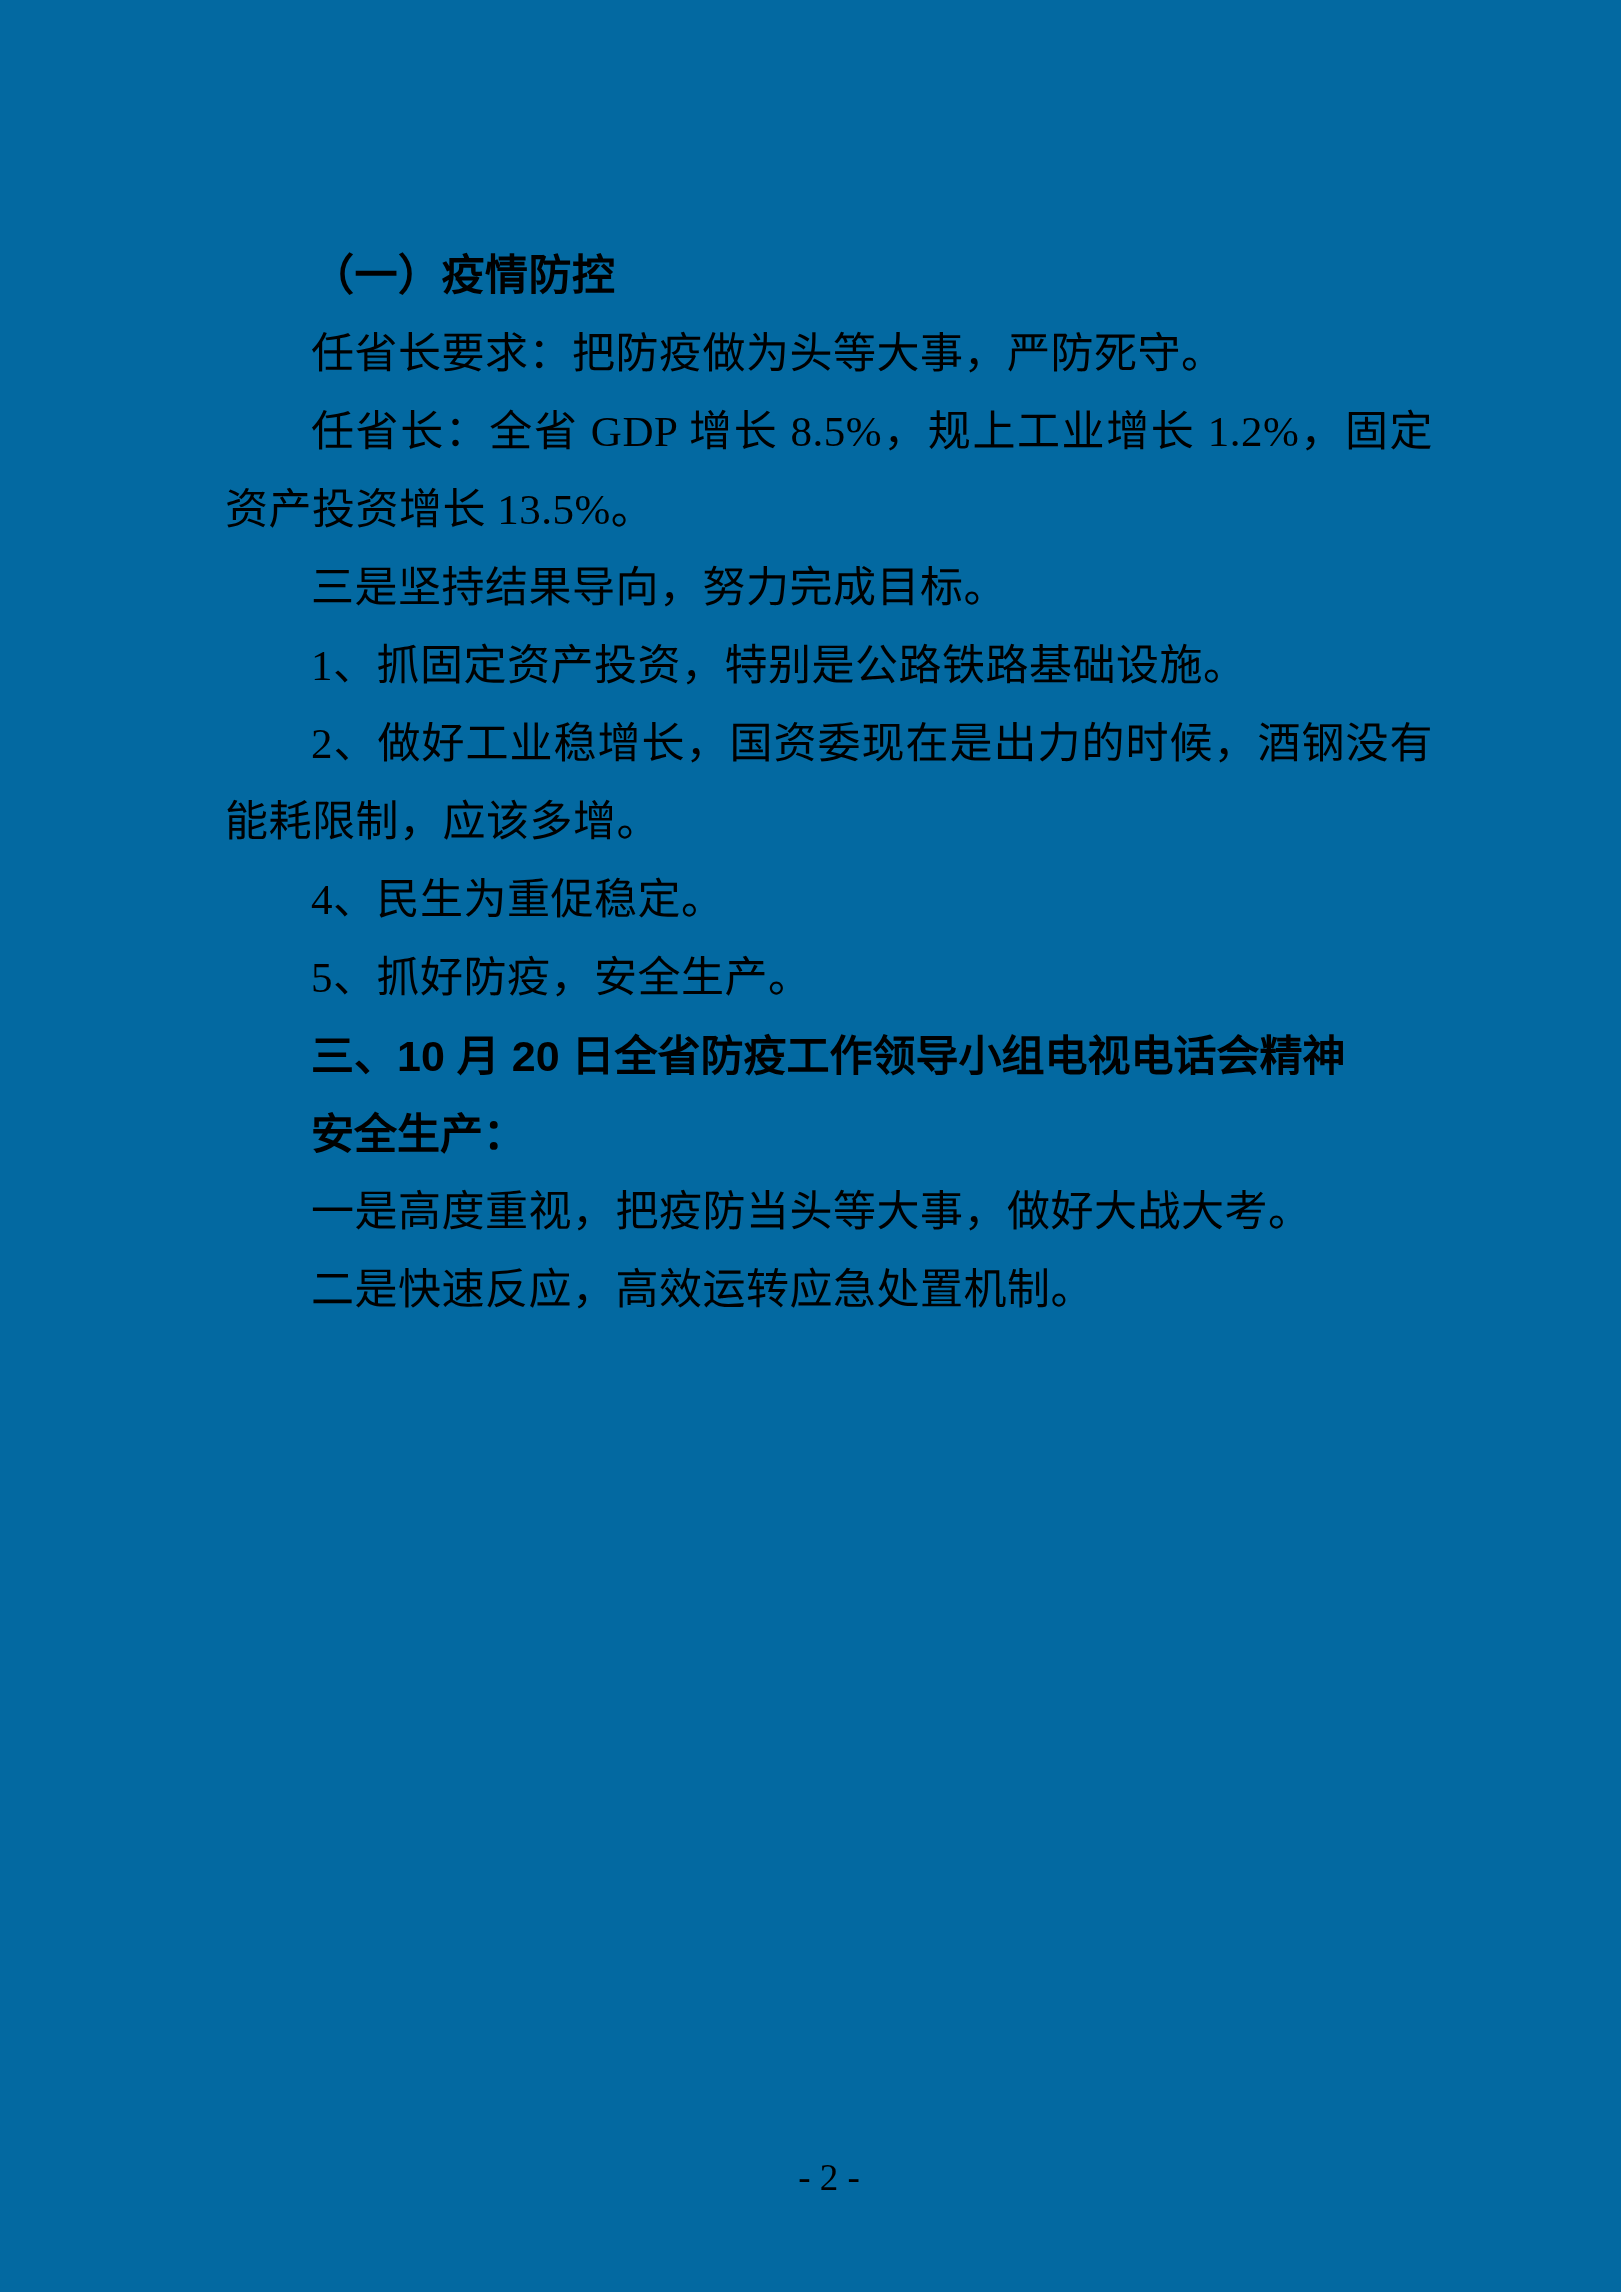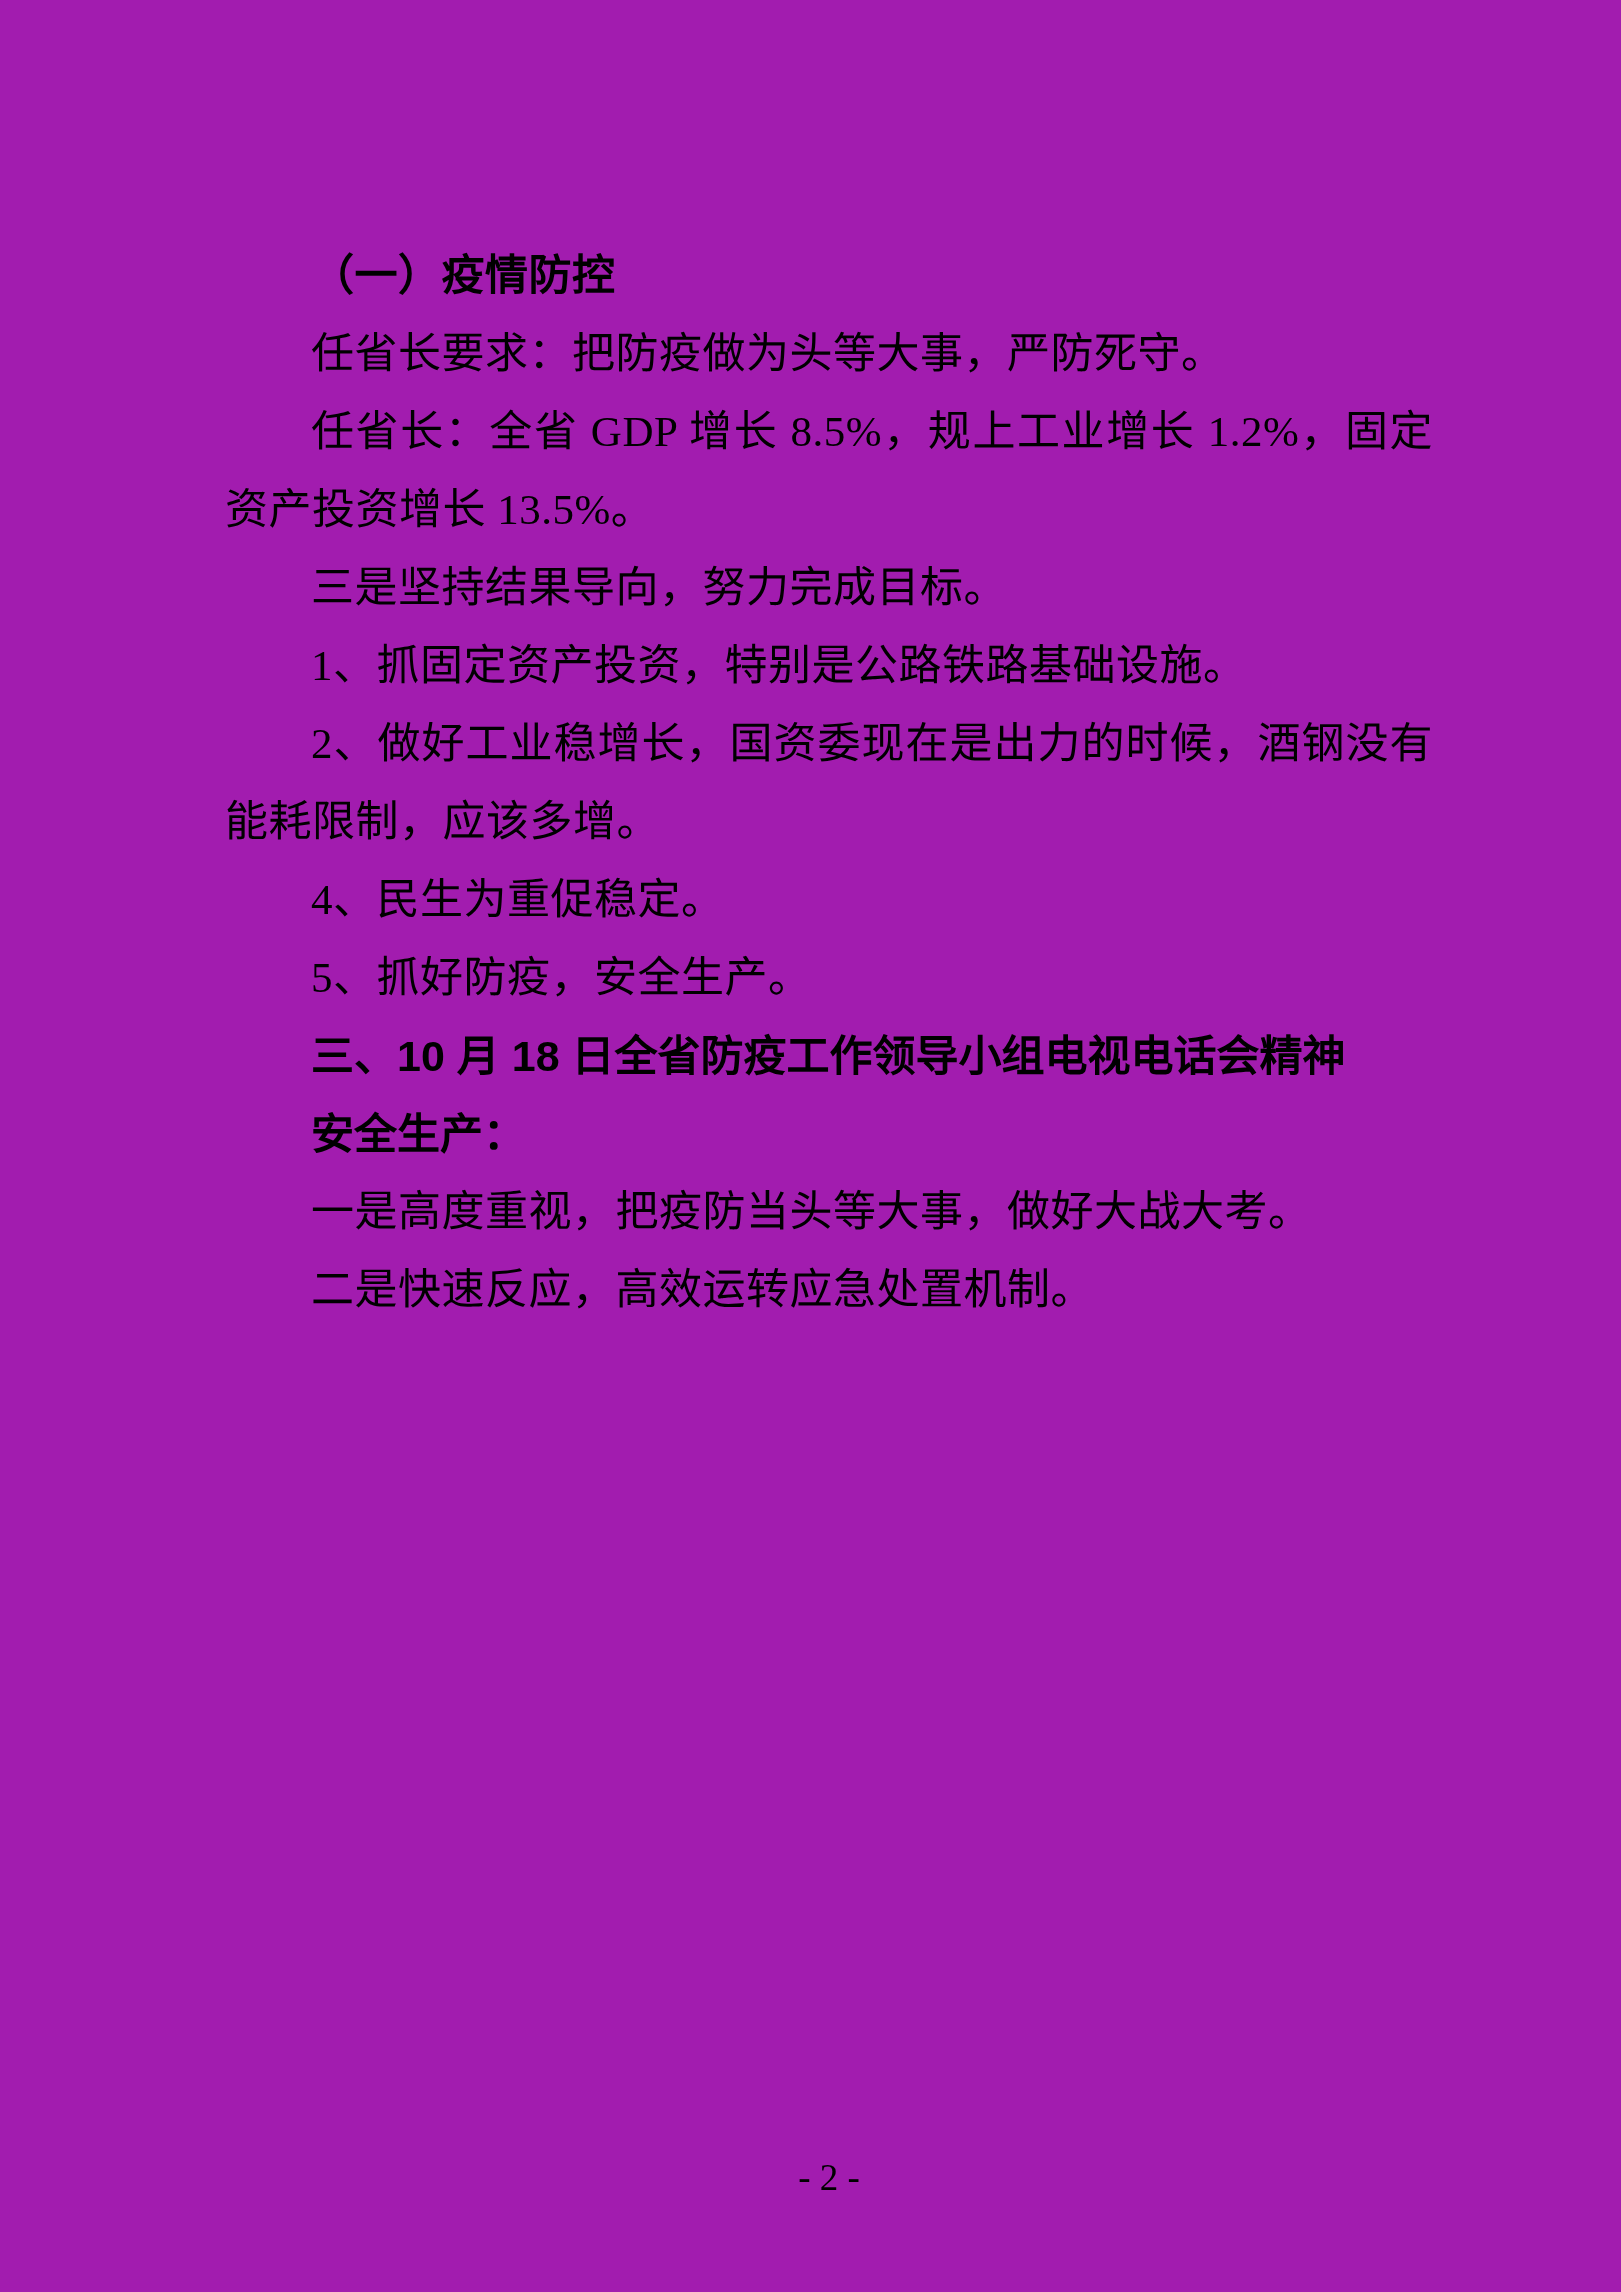--- a/index.html
+++ b/index.html
@@ -5,21 +5,21 @@
   html, body {
     margin: 0;
     padding: 0;
     background: #ffffff;
   }
   .page {
     position: relative;
     width: 1621px;
     height: 2293px;
     margin: 0 auto;
-    background: #a21caf;
+    background: #0369a1;
     color: #000000;
     font-family: "Liberation Serif", "DejaVu Serif", serif;
     overflow: hidden;
   }
   .content {
     position: absolute;
     left: 225px;
     top: 237px;
     width: 1208px;
   }
@@ -59,20 +59,20 @@
 <div class="page">
   <div class="content">
     <p class="h-song">（一）疫情防控</p>
     <p>任省长要求：把防疫做为头等大事，严防死守。</p>
     <p>任省长：全省 GDP 增长 8.5%，规上工业增长 1.2%，固定资产投资增长 13.5%。</p>
     <p>三是坚持结果导向，努力完成目标。</p>
     <p>1、抓固定资产投资，特别是公路铁路基础设施。</p>
     <p>2、做好工业稳增长，国资委现在是出力的时候，酒钢没有能耗限制，应该多增。</p>
     <p>4、民生为重促稳定。</p>
     <p>5、抓好防疫，安全生产。</p>
-    <p class="h-hei">三、10 月 18 日全省防疫工作领导小组电视电话会精神</p>
+    <p class="h-hei">三、10 月 20 日全省防疫工作领导小组电视电话会精神</p>
     <p class="h-hei">安全生产：</p>
     <p>一是高度重视，把疫防当头等大事，做好大战大考。</p>
     <p>二是快速反应，高效运转应急处置机制。</p>
   </div>
   <div class="footer">- 2 -</div>
 </div>
 
 
 </body></html>

